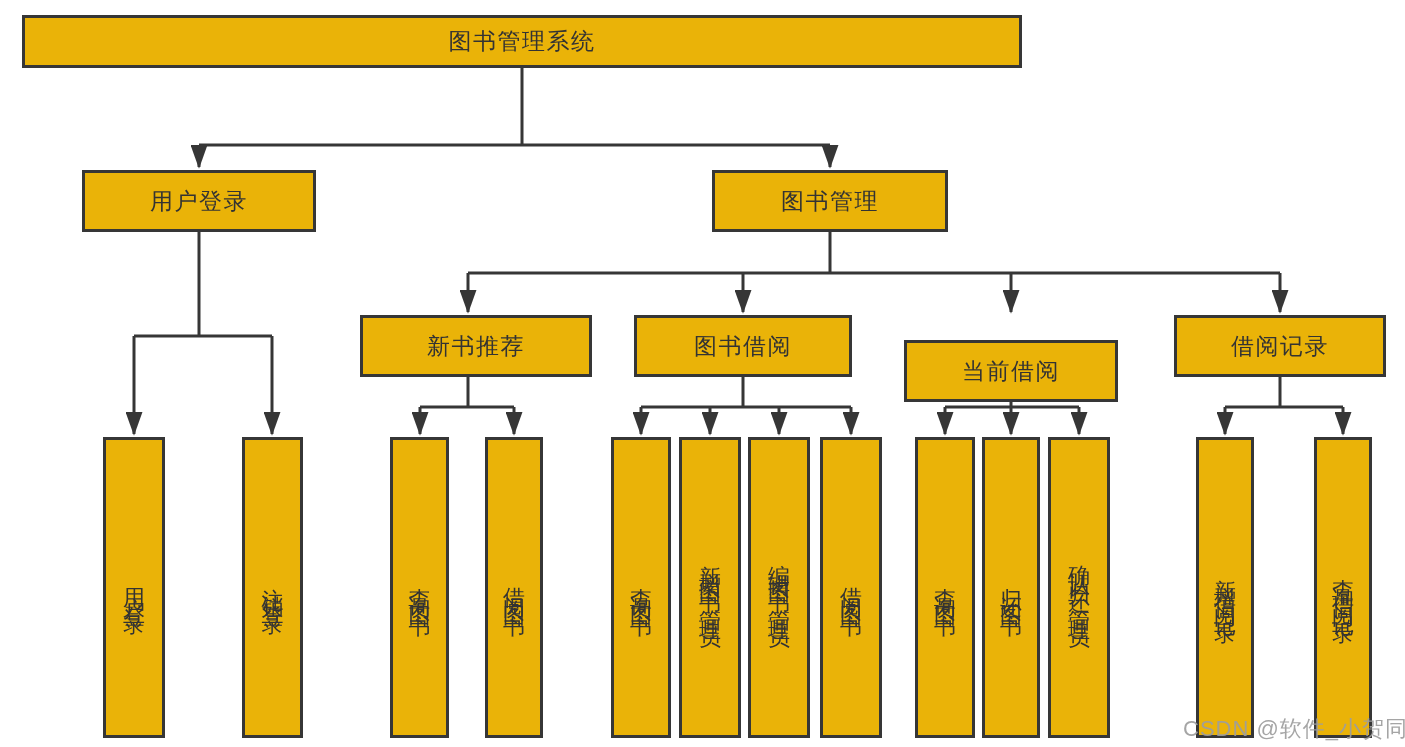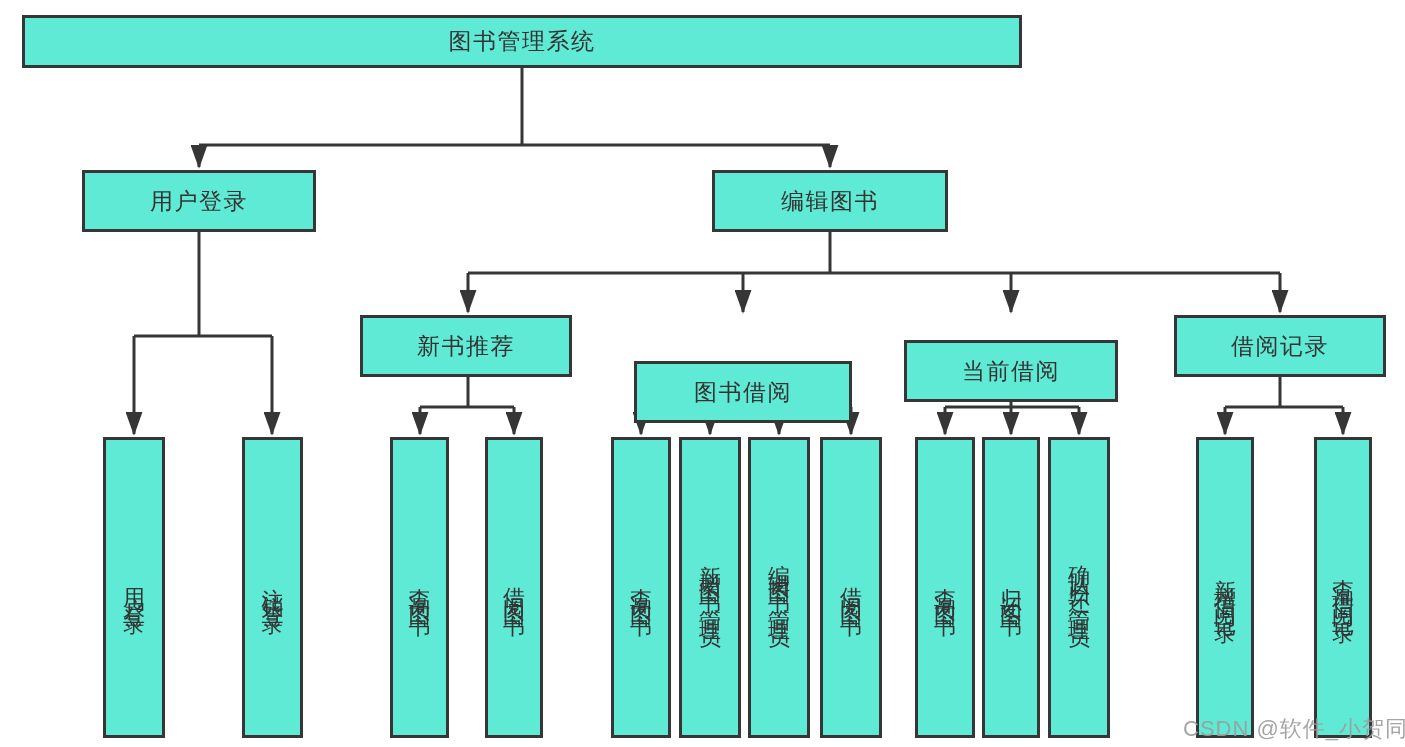--- a/index.html
+++ b/index.html
@@ -8,21 +8,21 @@
     width:1405px; height:747px;
     background:#ffffff;
     font-family:"Liberation Sans","DejaVu Sans",sans-serif;
     overflow:hidden;
   }
   #wires { position:absolute; left:0; top:0; z-index:1; }
   .node {
     position:absolute;
     box-sizing:border-box;
     border:3px solid #363636;
-    background:#5eead4;
+    background:#eab308;
     display:flex;
     align-items:center;
     justify-content:center;
     color:#333333;
     z-index:2;
   }
   .hnode { font-size:23px; letter-spacing:1.5px; white-space:nowrap; }
   .vnode span {
     writing-mode:vertical-rl;
     text-orientation:mixed;
@@ -90,24 +90,24 @@
 
       <path d="M1280 377 V407 M1225 407 H1343"></path>
       <line x1="1225" y1="407" x2="1225" y2="434" marker-end="url(#arrow)"></line>
       <line x1="1343" y1="407" x2="1343" y2="434" marker-end="url(#arrow)"></line>
     </g>
   </svg>
 
   <div class="node hnode root">图书管理系统</div>
 
   <div class="node hnode lvl2" style="left:82px;width:234px;">用户登录</div>
-  <div class="node hnode lvl2" style="left:712px;width:236px;">编辑图书</div>
+  <div class="node hnode lvl2" style="left:712px;width:236px;">图书管理</div>
 
-  <div class="node hnode lvl3" style="left:360px;width:212px;">新书推荐</div>
-  <div class="node hnode lvl3" style="left:634px;width:218px;margin-top:46px;">图书借阅</div>
+  <div class="node hnode lvl3" style="left:360px;width:232px;">新书推荐</div>
+  <div class="node hnode lvl3" style="left:634px;width:218px;">图书借阅</div>
   <div class="node hnode lvl3" style="left:904px;width:214px;margin-top:25px;">当前借阅</div>
   <div class="node hnode lvl3" style="left:1174px;width:212px;">借阅记录</div>
 
   <div class="node vnode leaf" style="left:103px;width:62px;">
     <span>用户登录</span>
   </div>
   <div class="node vnode leaf" style="left:242px;width:61px;">
     <span>注销登录</span>
   </div>
 

